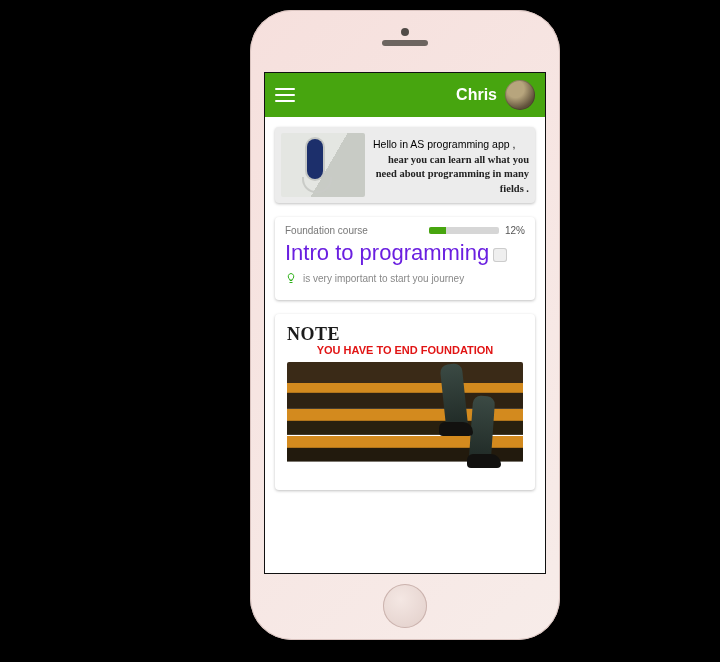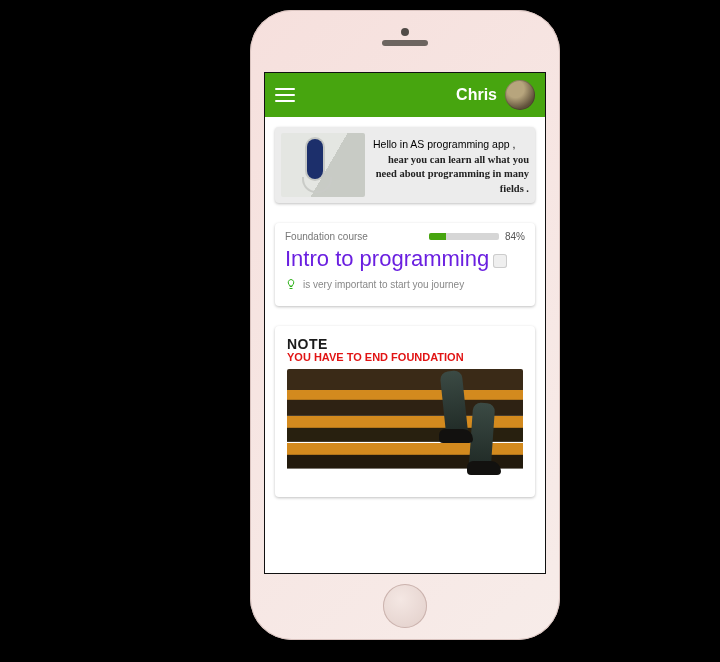--- a/index.html
+++ b/index.html
@@ -64,21 +64,21 @@
   .hamburger { width:20px; display:flex; flex-direction:column; gap:4px; cursor:pointer;}
   .hamburger span{height:2px;background:#fff;border-radius:1px;}
   .appbar .spacer{flex:1}
   .username{font-size:16px;font-weight:600;margin-right:8px;}
   .avatar{
     width:30px;height:30px;border-radius:50%;
     background: radial-gradient(circle at 35% 30%, #b7a57d 0 30%, #5f503a 70%);
     box-shadow:0 0 0 1px rgba(0,0,0,.2) inset;
   }
 
-  .content{flex:1;overflow:hidden;padding:10px 10px 8px 10px;display:flex;flex-direction:column;gap:20px;}
+  .content{flex:1;overflow:hidden;padding:10px 10px 8px 10px;display:flex;flex-direction:column;gap:14px;}
 
   
   .card{background:#fff;border-radius:4px;box-shadow:0 1px 3px rgba(0,0,0,.25);}
   .welcome{display:flex;gap:8px;padding:6px;background:#ececec;}
   .welcome .thumb{
     width:84px;height:64px;flex:0 0 auto;border-radius:2px;position:relative;
     background:linear-gradient(120deg,#e4e6e2 55%,#c8cbc5 55%);
     overflow:hidden;
   }
   .mic{
@@ -98,22 +98,22 @@
   .bar .fill{position:absolute;left:0;top:0;bottom:0;width:25%;background:#47a50f;}
   .pct{font-size:10px;color:#555;}
   .course h3{color:#6a1fe0;font-size:22px;font-weight:400;margin-top:4px;display:flex;align-items:center;gap:4px;}
   .dice{width:14px;height:14px;border-radius:3px;background:#efefef;box-shadow:0 0 0 1px #ccc inset;position:relative;top:2px;}
   .hint{display:flex;align-items:flex-end;gap:6px;font-size:10px;color:#888;margin-top:6px;}
   .bulb{width:12px;height:12px;position:relative;}
   .bulb svg{display:block;}
 
   
   .note{padding:10px 12px;}
-  .note .hd{font-family:Liberation Sans, sans-serif;font-weight:900;letter-spacing:.5px;font-size:14px;color:#1b1b1b;}
-  .note .warn{color:#e11414;font-weight:800;font-size:11px;margin-top:-1px;}
+  .note .hd{font-family:Liberation Serif, serif;font-weight:900;letter-spacing:.5px;font-size:18px;color:#1b1b1b;}
+  .note .warn{color:#e11414;font-weight:800;font-size:11px;margin-top:-1px;text-align:center;}
   .stairs{
     margin-top:6px;height:118px;border-radius:2px;position:relative;overflow:hidden;
     background:
     linear-gradient(#3a2a17,#3a2a17) 0 0/100% 18% no-repeat,
     linear-gradient(#d38a1e,#d38a1e) 0 18%/100% 10% no-repeat,
     linear-gradient(#2e2213,#2e2213) 0 28%/100% 16% no-repeat,
     linear-gradient(#d38a1e,#d38a1e) 0 44%/100% 10% no-repeat,
     linear-gradient(#28200f,#28200f) 0 54%/100% 16% no-repeat,
     linear-gradient(#d38a1e,#d38a1e) 0 70%/100% 10% no-repeat,
     linear-gradient(#221a0d,#221a0d) 0 80%/100% 20% no-repeat;
@@ -158,21 +158,21 @@
       </div>
 
       <div class="card course">
         <div class="row1">
           <span>Foundation course</span>
           <span style="flex:1"></span>
           <span class="progress">
             <span class="bar">
                 <span class="fill" style="width: 25%;"></span>
               </span>
-            <span class="pct">84%</span>
+            <span class="pct">12%</span>
           </span>
         </div>
         <h3>
           <span>Intro to programming</span>
           <span class="dice"></span>
         </h3>
         <div class="hint">
           <span class="bulb">
             <svg viewBox="0 0 24 24" width="12" height="12">
                 <path fill="none" stroke="#2fb21a" stroke-width="2" d="M9 21h6M10 17h4M12 3a6 6 0 0 0-4 10c1 1 1 2 1 3h6c0-1 0-2 1-3a6 6 0 0 0-4-10z"></path>

